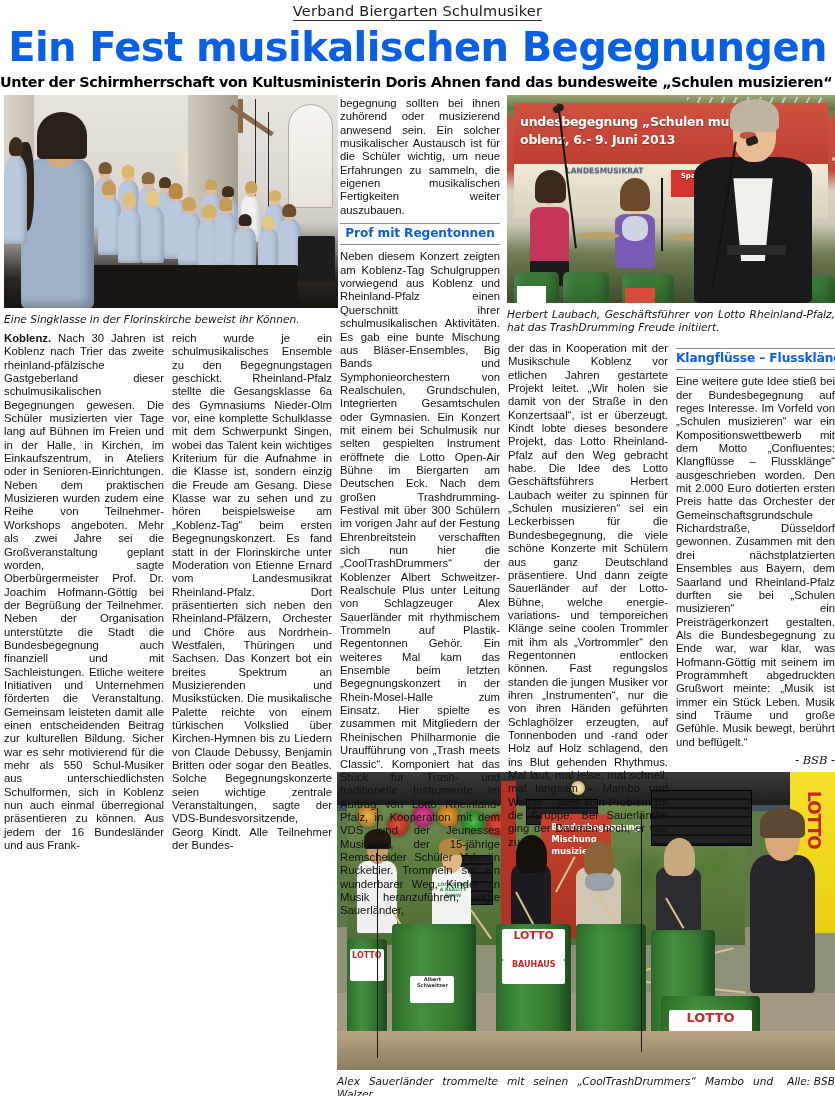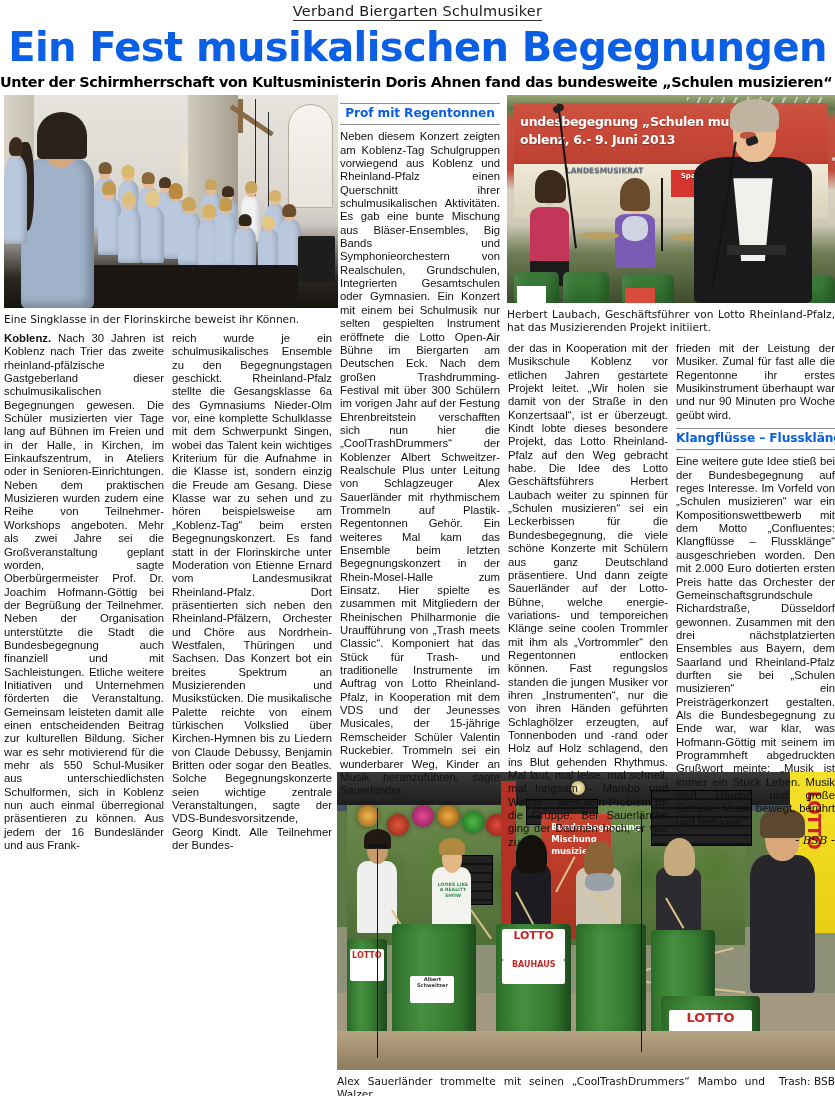--- a/index.html
+++ b/index.html
@@ -92,20 +92,21 @@
     font-style: italic;
     font-family: "DejaVu Serif", serif;
     font-size: 11.5px;
     margin-top: 5px;
   }
 
   
   .caption {
     position: absolute;
     font-family: "DejaVu Sans", sans-serif;
+    font-style: italic;
     font-size: 10.6px;
     line-height: 12.6px;
     color: #111;
     text-align: justify;
   }
   .caption.credit-row {
     display: flex;
     justify-content: space-between;
     align-items: baseline;
   }
@@ -508,21 +509,21 @@
     <div style="position:absolute;left:67%;top:72%;width:18%;height:5%;background:#2b2b2b;"></div>
 
     <div style="position:absolute;left:18%;top:4%;width:2px;height:70%;background:#141414;transform:rotate(-7deg);"></div>
     <div class="mic" style="left:14%; top:5%; width:11px; height:7px; transform:rotate(-28deg);"></div>
     <div style="position:absolute;left:66%;top:22%;width:2.3px;height:72%;background:#141414;transform:rotate(9deg);"></div>
     <div class="mic" style="left:73%; top:20%; width:12px; height:8px; transform:rotate(-20deg);"></div>
     <div style="position:absolute;left:47%;top:40%;width:2px;height:35%;background:#141414;"></div>
   </div>
 </div>
 <div class="caption" style="left:507px; top:308px; width:328px;">
-  <span>Herbert Laubach, Geschäftsführer von Lotto Rheinland-Pfalz, hat das Musizierenden Projekt initiiert.</span>
+  <span>Herbert Laubach, Geschäftsführer von Lotto Rheinland-Pfalz, hat das TrashDrumming Freude initiiert.</span>
 </div>
 
 <div class="photo" style="left:337px; top:772px; width:498px; height:298px;">
   <div class="ph-inner p3-bg">
     <div class="trees"></div>
     <div class="rig"></div>
     <div class="spot" style="left:4%; top:11%; background:radial-gradient(circle,#f3b64a,#8a5c1e);"></div>
     <div class="spot" style="left:10%; top:14%; background:radial-gradient(circle,#e0553c,#8a2415);"></div>
     <div class="spot" style="left:15%; top:11%; background:radial-gradient(circle,#e0479a,#8a1b52);"></div>
     <div class="spot" style="left:20%; top:11%; background:radial-gradient(circle,#f0a93c,#8a5513);"></div>
@@ -603,38 +604,38 @@
       </div>
     </div>
 
     <div class="floor"></div>
     <div style="position:absolute;left:8%;top:12%;width:1.6px;height:84%;background:#151515;"></div>
     <div style="position:absolute;left:61%;top:14%;width:1.6px;height:80%;background:#151515;"></div>
   </div>
 </div>
 <div class="caption credit-row" style="left:337px; top:1075px; width:498px;">
   <span>Alex Sauerländer trommelte mit seinen „CoolTrashDrummers“ Mambo und Walzer.</span>
-  <span class="credit">Trash: BSB</span>
+  <span class="credit">Alle: BSB</span>
 </div>
 
 <div class="col" style="left:4px; top:332px; width:160px; height:330px;">
   <p><span class="lead">Koblenz.</span><span> Nach 30 Jahren ist Koblenz nach Trier das zweite rheinland-pfälzische Gastgeberland dieser schulmusikalischen Begegnungen gewesen. Die Schüler musizierten vier Tage lang auf Bühnen im Freien und in der Halle, in Kirchen, im Einkaufszentrum, in Ateliers oder in Senioren-Einrichtungen. Neben dem praktischen Musizieren wurden zudem eine Reihe von Teilnehmer-Workshops angeboten. Mehr als zwei Jahre sei die Großveranstaltung geplant worden, sagte Oberbürgermeister Prof. Dr. Joachim Hofmann-Göttig bei der Begrüßung der Teilnehmer. Neben der Organisation unterstützte die Stadt die Bundesbegegnung auch finanziell und mit Sachleistungen. Etliche weitere Initiativen und Unternehmen förderten die Veranstaltung. Gemeinsam leisteten damit alle einen entscheidenden Beitrag zur kulturellen Bildung. Sicher war es sehr motivierend für die mehr als 550 Schul-Musiker aus unterschiedlichsten Schulformen, sich in Koblenz nun auch einmal überregional präsentieren zu können. Aus jedem der 16 Bundesländer und aus Frank-</span></p>
 </div>
 
 <div class="col" style="left:172px; top:332px; width:160px; height:330px;">
   <p>reich wurde je ein schulmusikalisches Ensemble zu den Begegnungstagen geschickt. Rheinland-Pfalz stellte die Gesangsklasse 6a des Gymnasiums Nieder-Olm vor, eine komplette Schulklasse mit dem Schwerpunkt Singen, wobei das Talent kein wichtiges Kriterium für die Aufnahme in die Klasse ist, sondern einzig die Freude am Gesang. Diese Klasse war zu sehen und zu hören beispielsweise am „Koblenz-Tag“ beim ersten Begegnungskonzert. Es fand statt in der Florinskirche unter Moderation von Etienne Ernard vom Landesmusikrat Rheinland-Pfalz. Dort präsentierten sich neben den Rheinland-Pfälzern, Orchester und Chöre aus Nordrhein-Westfalen, Thüringen und Sachsen. Das Konzert bot ein breites Spektrum an Musizierenden und Musikstücken. Die musikalische Palette reichte von einem türkischen Volkslied über Kirchen-Hymnen bis zu Liedern von Claude Debussy, Benjamin Britten oder sogar den Beatles. Solche Begegnungskonzerte seien wichtige zentrale Veranstaltungen, sagte der VDS-Bundesvorsitzende, Georg Kindt. Alle Teilnehmer der Bundes-</p>
 </div>
 
 <div class="col" style="left:340px; top:97px; width:160px; height:570px;">
+  <p>begegnung sollten bei ihnen zuhörend oder musizierend anwesend sein. Ein solcher musikalischer Austausch ist für die Schüler wichtig, um neue Erfahrungen zu sammeln, die eigenen musikalischen Fertigkeiten weiter auszubauen.</p>
   <div class="sec-head">Prof mit Regentonnen</div>
   <p>Neben diesem Konzert zeigten am Koblenz-Tag Schulgruppen vorwiegend aus Koblenz und Rheinland-Pfalz einen Querschnitt ihrer schulmusikalischen Aktivitäten. Es gab eine bunte Mischung aus Bläser-Ensembles, Big Bands und Symphonieorchestern von Realschulen, Grundschulen, Integrierten Gesamtschulen oder Gymnasien. Ein Konzert mit einem bei Schulmusik nur selten gespielten Instrument eröffnete die Lotto Open-Air Bühne im Biergarten am Deutschen Eck. Nach dem großen Trashdrumming-Festival mit über 300 Schülern im vorigen Jahr auf der Festung Ehrenbreitstein verschafften sich nun hier die „CoolTrashDrummers“ der Koblenzer Albert Schweitzer-Realschule Plus unter Leitung von Schlagzeuger Alex Sauerländer mit rhythmischem Trommeln auf Plastik-Regentonnen Gehör. Ein weiteres Mal kam das Ensemble beim letzten Begegnungskonzert in der Rhein-Mosel-Halle zum Einsatz. Hier spielte es zusammen mit Mitgliedern der Rheinischen Philharmonie die Uraufführung von „Trash meets Classic“. Komponiert hat das Stück für Trash- und traditionelle Instrumente im Auftrag von Lotto Rheinland-Pfalz, in Kooperation mit dem VDS und der Jeunesses Musicales, der 15-jährige Remscheider Schüler Valentin Ruckebier. Trommeln sei ein wunderbarer Weg, Kinder an Musik heranzuführen, sagte Sauerländer,</p>
 </div>
 
 <div class="col" style="left:508px; top:342px; width:160px; height:425px;">
   <p>der das in Kooperation mit der Musikschule Koblenz vor etlichen Jahren gestartete Projekt leitet. „Wir holen sie damit von der Straße in den Konzertsaal“, ist er überzeugt. Kindt lobte dieses besondere Projekt, das Lotto Rheinland-Pfalz auf den Weg gebracht habe. Die Idee des Lotto Geschäftsführers Herbert Laubach weiter zu spinnen für „Schulen musizieren“ sei ein Leckerbissen für die Bundesbegegnung, die viele schöne Konzerte mit Schülern aus ganz Deutschland präsentiere. Und dann zeigte Sauerländer auf der Lotto-Bühne, welche energie- variations- und temporeichen Klänge seine coolen Trommler mit ihm als „Vortrommler“ den Regentonnen entlocken können. Fast regungslos standen die jungen Musiker vor ihren „Instrumenten“, nur die von ihren Händen geführten Schlaghölzer erzeugten, auf Tonnenboden und -rand oder Holz auf Holz schlagend, den ins Blut gehenden Rhythmus. Mal laut, mal leise, mal schnell, mal langsam – Mambo und Walzer – alles kein Problem für die Gruppe. Bei Sauerländer ging der Daumen hoch, er war zu-</p>
 </div>
 
 <div class="col" style="left:676px; top:342px; width:159px; height:425px;">
-  <p>frieden mit der Leistung der Musiker. Zumal für fast alle die Regentonne ihr erstes Musikinstrument überhaupt war und nur 90 Minuten pro Woche geübt wird.</p>
   <div class="sec-head">Klangflüsse – Flussklänge</div>
   <p>Eine weitere gute Idee stieß bei der Bundesbegegnung auf reges Interesse. Im Vorfeld von „Schulen musizieren“ war ein Kompositionswettbewerb mit dem Motto „Confluentes: Klangflüsse – Flussklänge“ ausgeschrieben worden. Den mit 2.000 Euro dotierten ersten Preis hatte das Orchester der Gemeinschaftsgrundschule Richardstraße, Düsseldorf gewonnen. Zusammen mit den drei nächstplatzierten Ensembles aus Bayern, dem Saarland und Rheinland-Pfalz durften sie bei „Schulen musizieren“ ein Preisträgerkonzert gestalten. Als die Bundesbegegnung zu Ende war, war klar, was Hofmann-Göttig mit seinem im Programmheft abgedruckten Grußwort meinte: „Musik ist immer ein Stück Leben. Musik sind Träume und große Gefühle. Musik bewegt, berührt und beflügelt.“</p>
   <div class="sig">- BSB -</div>
 </div>
 
 </body></html>

